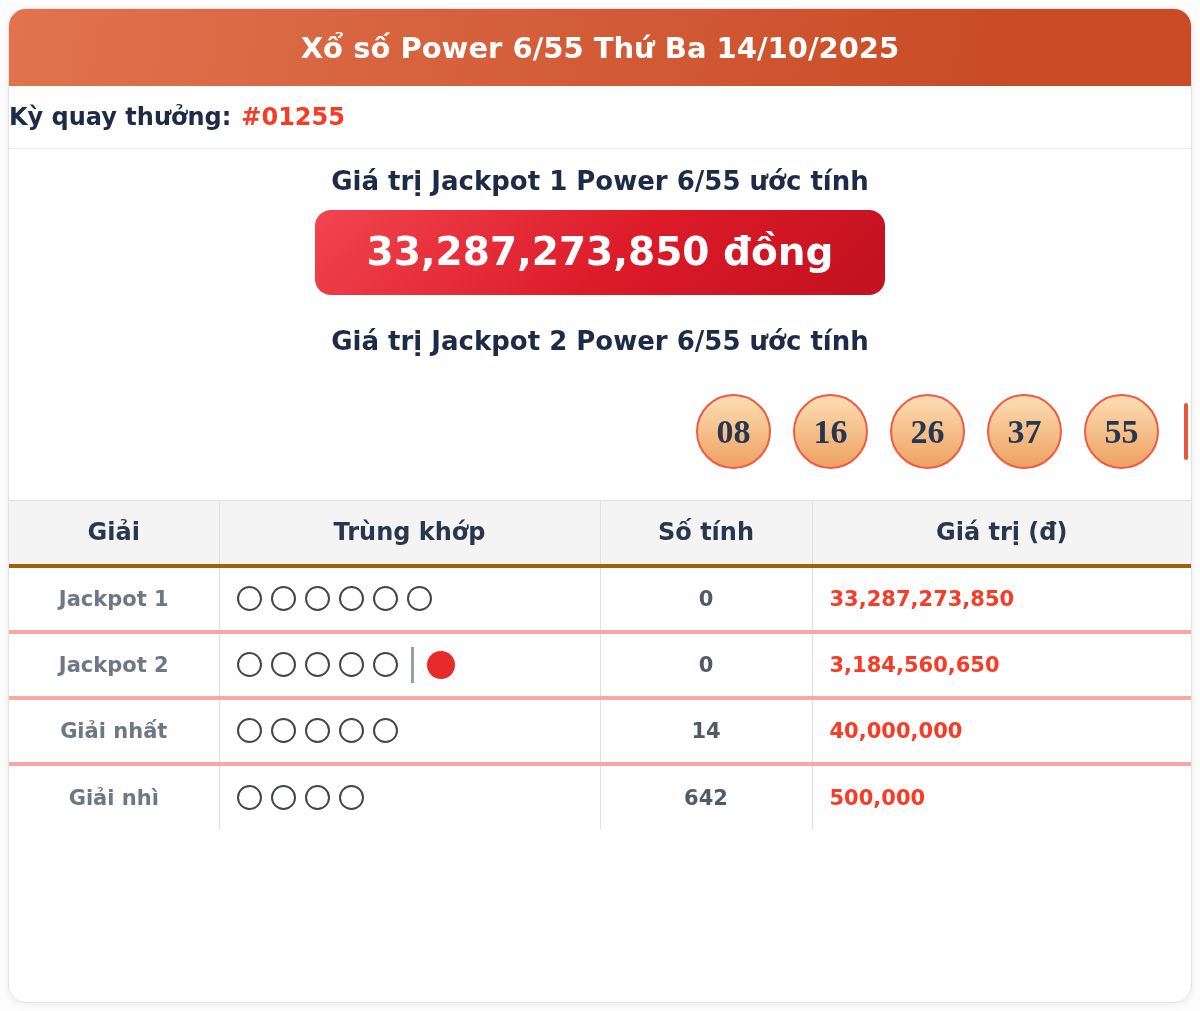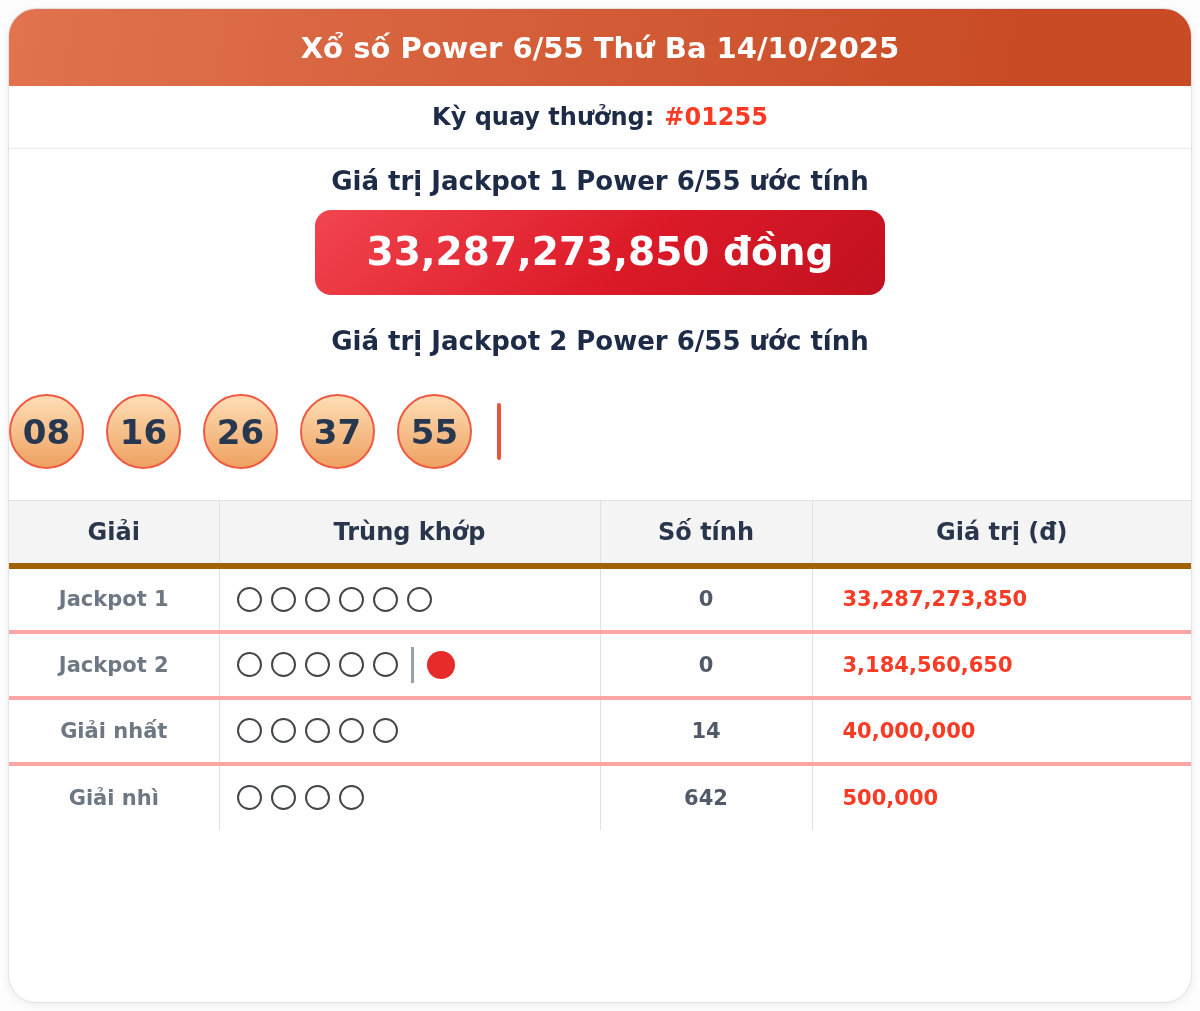--- a/index.html
+++ b/index.html
@@ -19,55 +19,55 @@
   *{margin:0;padding:0;box-sizing:border-box;}
   html,body{width:1200px;height:1011px;}
   body{
     background:#fdfdfd;
     font-family:"DejaVu Sans","Liberation Sans",sans-serif;
   }
   .card{
     width:1184px;height:995px;margin:8px;
     background:#fff;
     border:1px solid #e2e3e5;
-    border-radius:28px;
+    border-radius:18px;
     box-shadow:0 2px 8px rgba(0,0,0,.07);
     overflow:hidden;
     display:flex;flex-direction:column;
   }
   .header{
     height:77px;flex:0 0 77px;
     background:linear-gradient(100deg,var(--header-gradient-start) 0%,var(--header-gradient-end) 85%);
     display:flex;align-items:center;justify-content:center;
     color:#fff;font-size:29px;font-weight:bold;
   }
   .draw-row{
     height:63px;flex:0 0 63px;
-    display:flex;align-items:center;justify-content:center;gap:10px;
+    display:flex;align-items:center;gap:10px;
     font-size:24px;font-weight:bold;color:var(--navy-text);
     border-bottom:1px solid #ebebeb;
   }
   .draw-row .draw-number{color:var(--accent-red-text);}
   .jackpot-label{
     text-align:center;
     font-size:26px;font-weight:bold;color:var(--navy-text);
   }
   .jackpot-label.first{margin-top:17px;}
   .jackpot-label.second{margin-top:31px;}
   .jackpot-amount{
     display:block;width:fit-content;margin:14px auto 0;
     background:linear-gradient(135deg,var(--jackpot-gradient-start) 0%,#dc1a28 55%,var(--jackpot-gradient-end) 100%);
     color:#fff;font-size:39px;font-weight:bold;
     padding:0 52px;height:85px;line-height:84px;
     border-radius:16px;border:none;
     font-family:"DejaVu Sans","Liberation Sans",sans-serif;
   }
   .balls{
     margin-top:38px;height:75px;
-    display:flex;align-items:center;justify-content:flex-start;gap:22px;
+    display:flex;align-items:center;justify-content:flex-end;gap:22px;font-family:Liberation Serif, serif;
   }
   .ball{
     width:75px;height:75px;border-radius:50%;
     border:2px solid var(--ball-border);
     background:linear-gradient(180deg,var(--ball-gradient-start) 8%,var(--ball-gradient-end) 95%);
     display:flex;align-items:center;justify-content:center;
     font-size:34px;font-weight:bold;color:#273750;
   }
   .ball-divider{
     width:4px;height:57px;border-radius:2px;
@@ -82,33 +82,33 @@
     border-collapse:collapse;table-layout:fixed;
     border-top:1px solid #e3e3e3;
   }
   .results-table col.c1{width:210px;}
   .results-table col.c2{width:381px;}
   .results-table col.c3{width:212px;}
   .results-table th{
     background:#f4f4f5;
     height:65px;
     font-size:24px;font-weight:bold;color:#2a364c;
-    border-bottom:6px solid #a16207;
+    border-bottom:4px solid #a16207;
   }
   .results-table th+th,.results-table td+td{border-left:1px solid #e0e0e0;}
   .results-table td{
     height:66px;
     border-bottom:4px solid #fca5a5;
     font-size:21px;font-weight:600;
   }
   .results-table tr:last-child td{border-bottom:none;}
   td.prize{text-align:center;color:var(--muted-text);}
   td.match{padding-left:17px;}
   td.count{text-align:center;color:#515b68;}
-  td.value{padding-left:30px;color:var(--accent-red-text);}
+  td.value{padding-left:17px;color:var(--accent-red-text);}
   .match-circle{
     display:inline-block;width:25px;height:25px;border-radius:50%;
     border:2.5px solid #43474c;background:transparent;
     margin-right:9px;vertical-align:middle;
   }
   .match-separator{
     display:inline-block;width:3px;height:36px;
     background:#98a0a6;margin:0 13px 0 4px;vertical-align:middle;
   }
   .power-dot{

